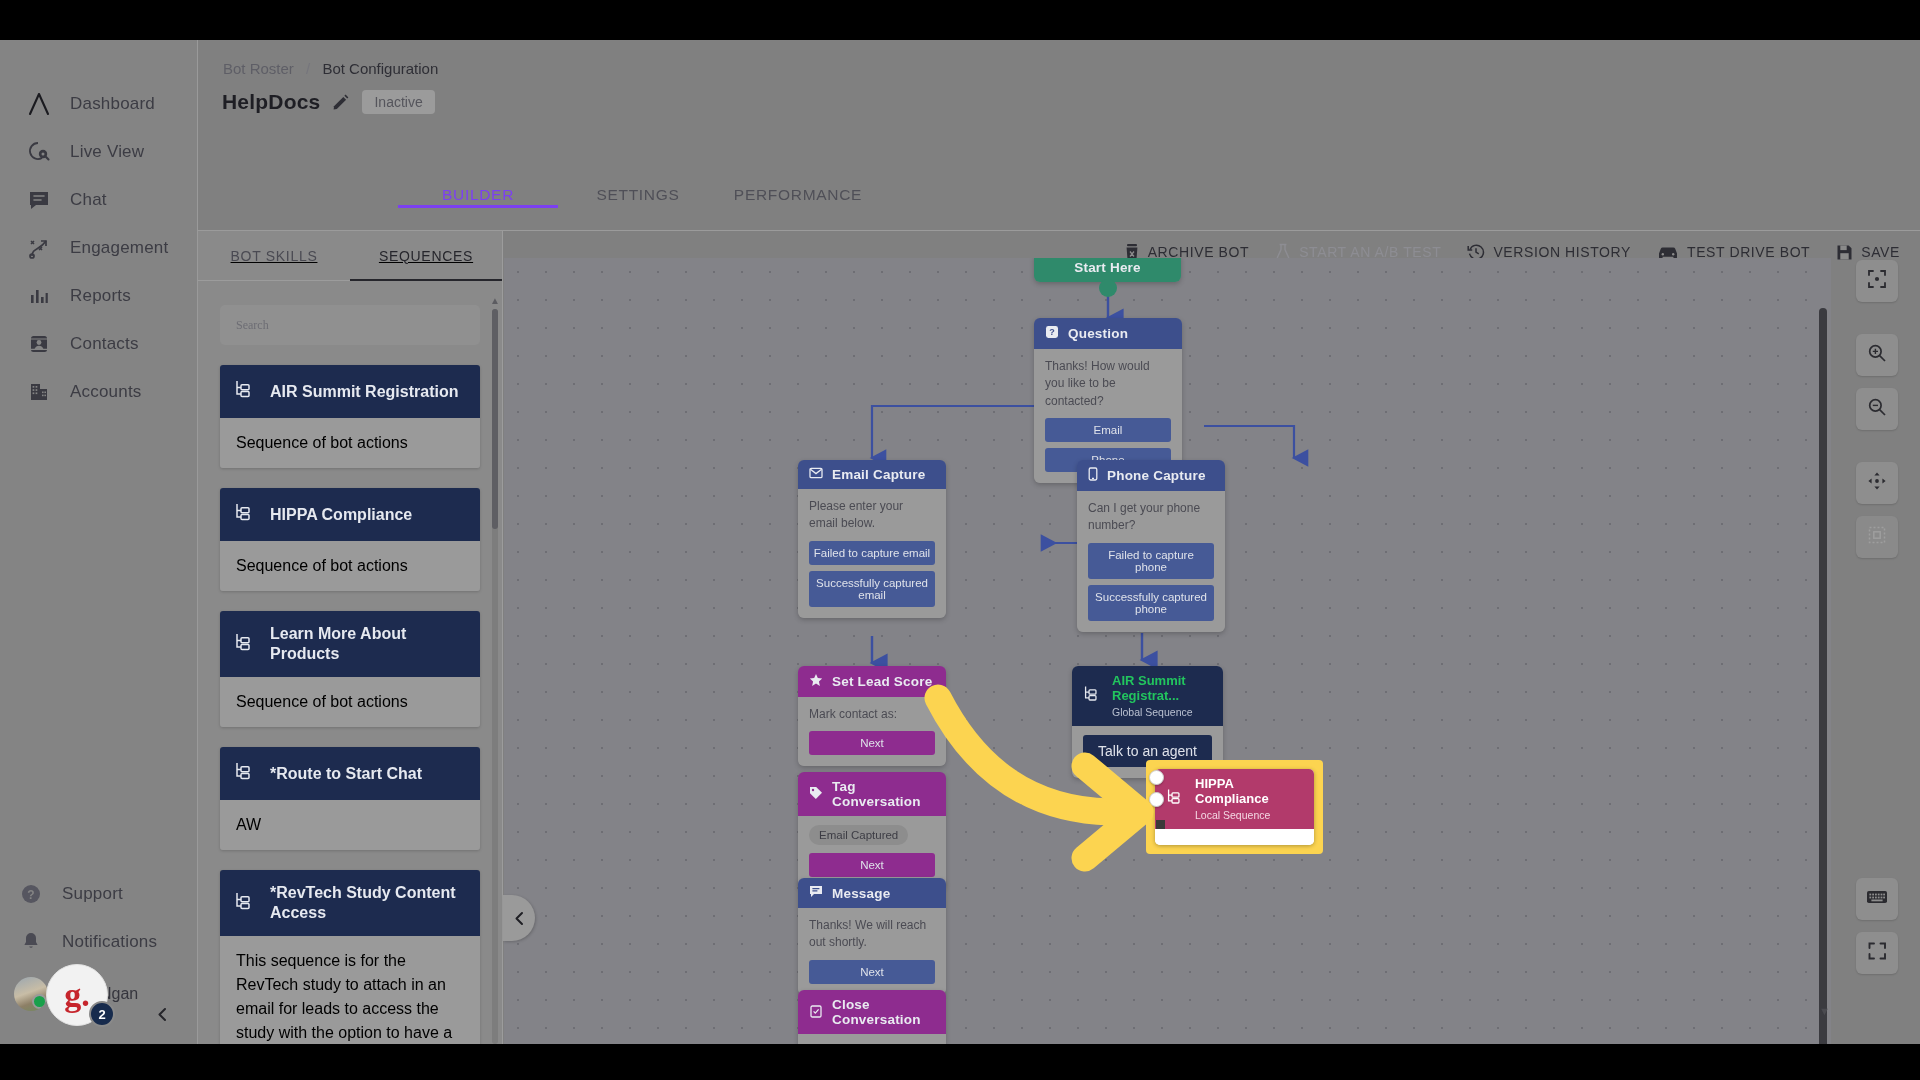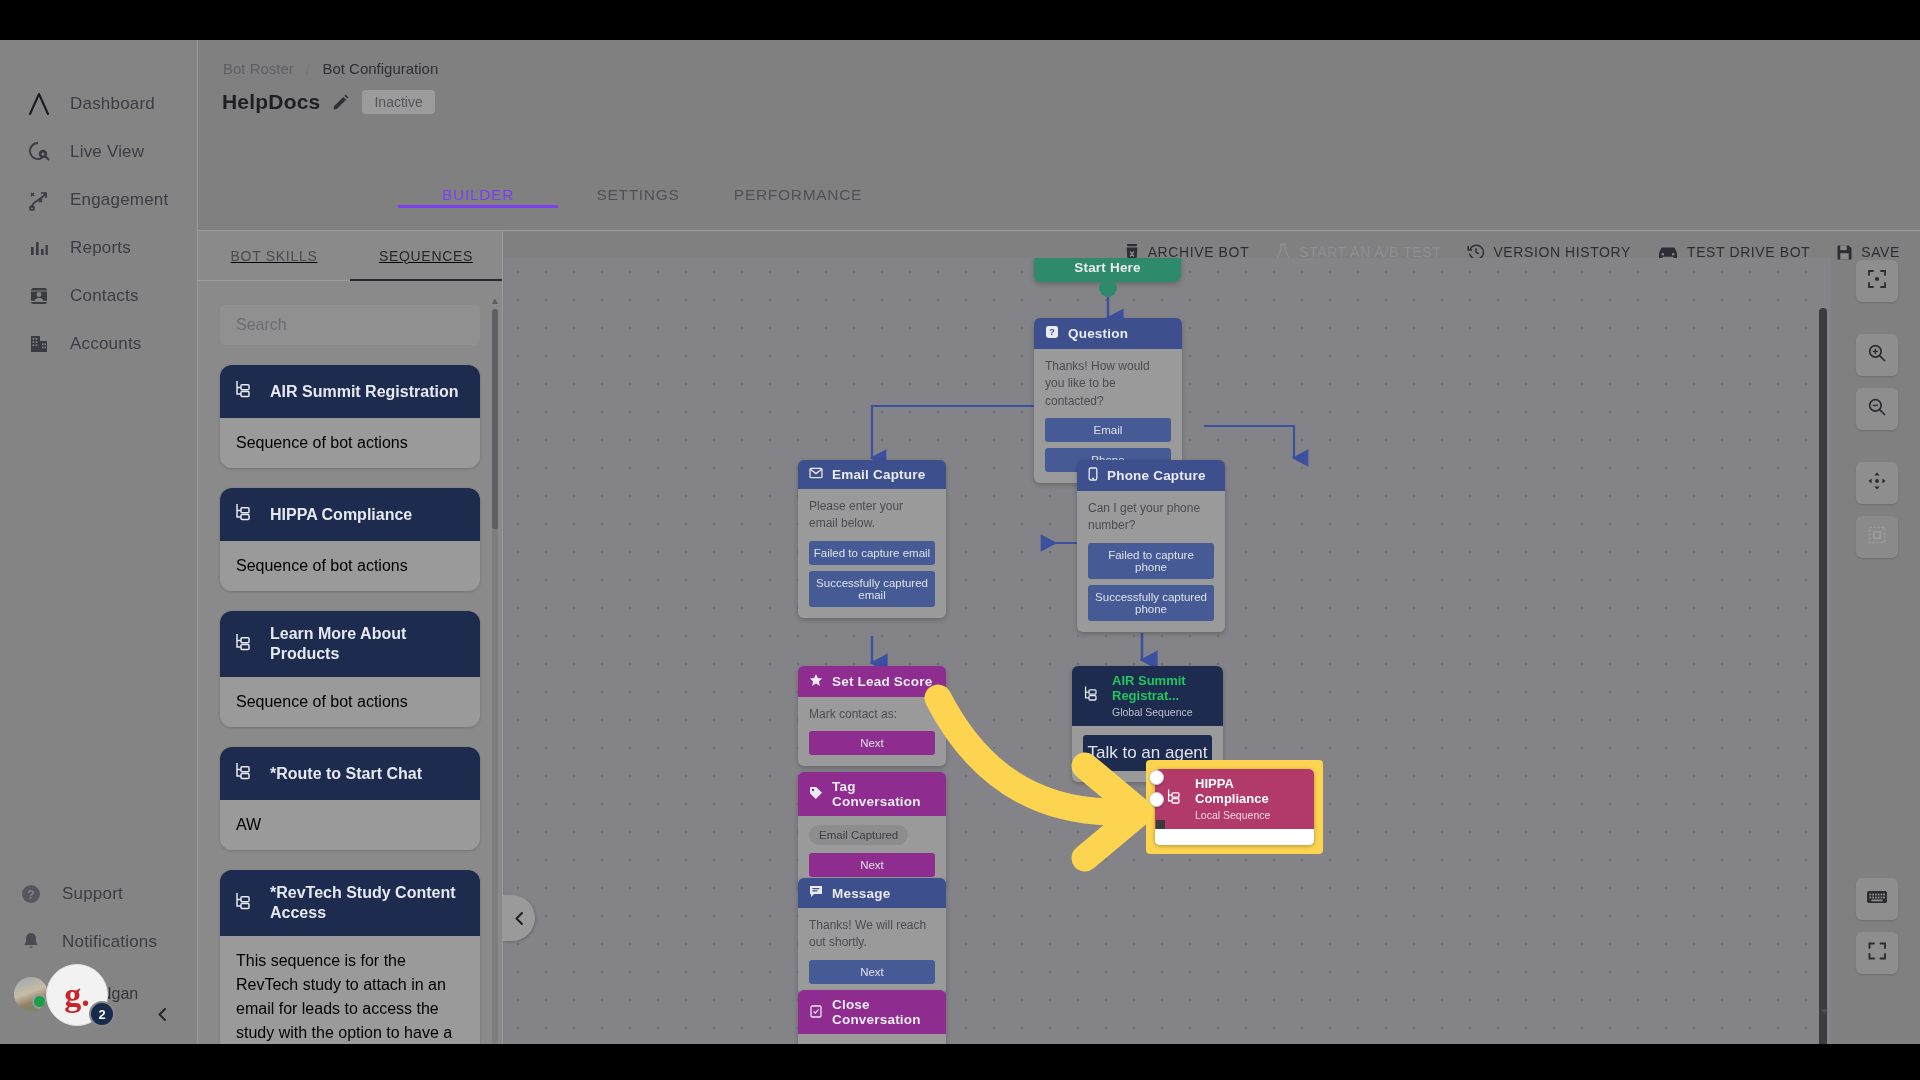--- a/index.html
+++ b/index.html
@@ -109,24 +109,24 @@
   .panel-tab.active:after {
     content:""; position:absolute; left:0; bottom:-1px; width:100%; height:2px; background:#26262c;
   }
   .panel-scroll { position:relative; height:763px; overflow:hidden; padding:0 22px; }
   .searchbox {
     margin:24px 0 20px 0; height:40px; background:#909090; border-radius:5px;
     display:flex; align-items:center; padding:0 16px;
   }
   .searchbox input {
     border:0; background:transparent; outline:none; width:100%;
-    font-family:Liberation Sans, sans-serif; font-size:16px; color:#4f4f57;
+    font-family:Liberation Serif, serif; font-size:12px; color:#4f4f57;
   }
   .searchbox input::placeholder { color:#6d6d74; }
-  .seqcard { margin-bottom:20px; border-radius:12px; overflow:hidden; box-shadow:0 1px 3px rgba(0,0,0,.18); }
+  .seqcard { margin-bottom:20px; border-radius:3px; overflow:hidden; box-shadow:0 1px 3px rgba(0,0,0,.18); }
   .seqcard-head {
     background:#1d2b4f; color:#e6e9f0; display:flex; align-items:center; gap:14px;
     padding:13px 14px; font-size:16px; font-weight:700; line-height:1.25;
   }
   .seqcard-head .tree-ico { flex:0 0 22px; }
   .seqcard-body {
     background:#9a9a9a; color:#000000; font-size:16px; padding:13px 16px; line-height:1.5;
   }
   .panel-scrollbar {
     position:absolute; right:4px; top:28px; width:6px; height:735px; background:#7d7d7d; border-radius:3px;
@@ -170,21 +170,21 @@
     display:inline-block; background:#8d8d8d; color:#3c3c44; font-size:11.5px;
     padding:4px 10px; border-radius:11px; margin-bottom:2px;
   }
   .seqnode-head {
     background:#1d2b4f; display:flex; align-items:center; gap:10px; padding:8px 11px;
   }
   .seqnode-title { font-size:13px; font-weight:700; color:#22c55e; line-height:1.15; }
   .seqnode-sub { font-size:10.5px; color:#b9c0d0; margin-top:2px; }
   .seqnode-btn {
     display:block; width:100%; text-align:center; background:#1d2b4f; color:#dfe2ea;
-    border-radius:3px; font-size:17px; padding:8px 4px;
+    border-radius:3px; font-size:14px; padding:8px 4px;
   }
 
   
   .hl-wrap {
     position:absolute; border:0; background:#fcd450; border-radius:4px; padding:9px;
   }
   .hl-inner { border-radius:5px; overflow:hidden; background:#fff; box-shadow:0 1px 4px rgba(0,0,0,.3); }
   .hl-head { background:#b23a6b; display:flex; align-items:center; gap:10px; padding:8px 11px; }
   .hl-title { font-size:13px; font-weight:700; color:#ffffff; line-height:1.15; }
   .hl-sub { font-size:10.5px; color:#f4d7e3; margin-top:2px; }
@@ -241,20 +241,29 @@
           <svg width="24" height="24" viewBox="0 0 24 24" fill="none" stroke="#3a3a42" stroke-width="1.8">
             <path d="M11 3a8 8 0 1 0 4 14.9"></path>
               <circle cx="16" cy="14" r="4.2" fill="#3a3a42" stroke="none"></circle>
             <circle cx="16" cy="14" r="2.4" fill="#848484"></circle>
               <path d="M18.8 16.8 L21.5 19.5" stroke="#3a3a42" stroke-width="2.1" stroke-linecap="round"></path>
           </svg>
         </span>
         <span>Live View</span>
       </div>
 
+      <div class="nav-item">
+        <span class="nav-ico">
+          <svg width="24" height="24" viewBox="0 0 24 24">
+              <path d="M3 4h18v13H9l-5 4v-4H3z" fill="#3a3a42"></path>
+              <path d="M7 8h10M7 12h7" stroke="#848484" stroke-width="1.6" stroke-linecap="round"></path>
+            </svg>
+        </span>
+        <span>Chat</span>
+      </div>
 
       <div class="nav-item">
         <span class="nav-ico">
           <svg width="24" height="24" viewBox="0 0 24 24" fill="none" stroke="#3a3a42" stroke-width="1.7">
             <path d="M5 20 C5 12 13 14 19 5"></path>
               <path d="M14 5h5v5"></path>
             <circle cx="5" cy="20" r="2"></circle>
               <path d="M4 5l3 3M7 5l-3 3" stroke-width="1.5"></path>
               <path d="M12 11l3 3M15 11l-3 3" stroke-width="1.5"></path>
           </svg>

